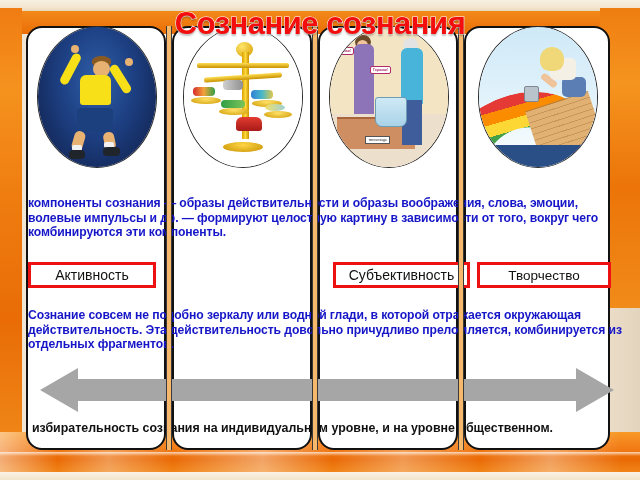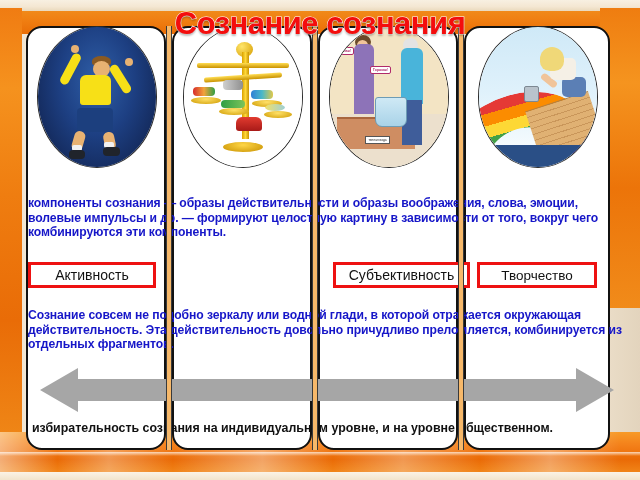--- a/index.html
+++ b/index.html
@@ -139,21 +139,21 @@
     -webkit-text-stroke:1.2px #ffffff;paint-order:stroke fill;
     text-shadow:0 2px 2px rgba(0,0,0,.25);}
 
   
   .redbox{position:absolute;top:262px;height:26px;background:#fff;border:3px solid #ee1111;
     box-sizing:border-box;z-index:7;display:flex;align-items:center;justify-content:center;
     color:#111;font-weight:normal;font-size:14px;white-space:nowrap;}
   #rb1{left:28px;width:128px;}
   #rb2{left:175px;width:132px;}
   #rb3{left:324px;width:137px;margin-left:9px;}
-  #rb4{left:477px;width:120px;font-size:13.5px;}
+  #rb4{left:477px;width:134px;font-size:13.5px;}
 
   
   #arrow{position:absolute;left:40px;top:367px;width:574px;height:46px;z-index:5;}
 
   
   .seam{position:absolute;top:26px;height:424px;width:6px;z-index:8;
     background:linear-gradient(90deg,#3a3a3a 0 16%,#f6b86a 16% 84%,#3a3a3a 84% 100%);}
   #seam1{left:166px;}
   #seam2{left:312px;}
   #seam3{left:458px;}

